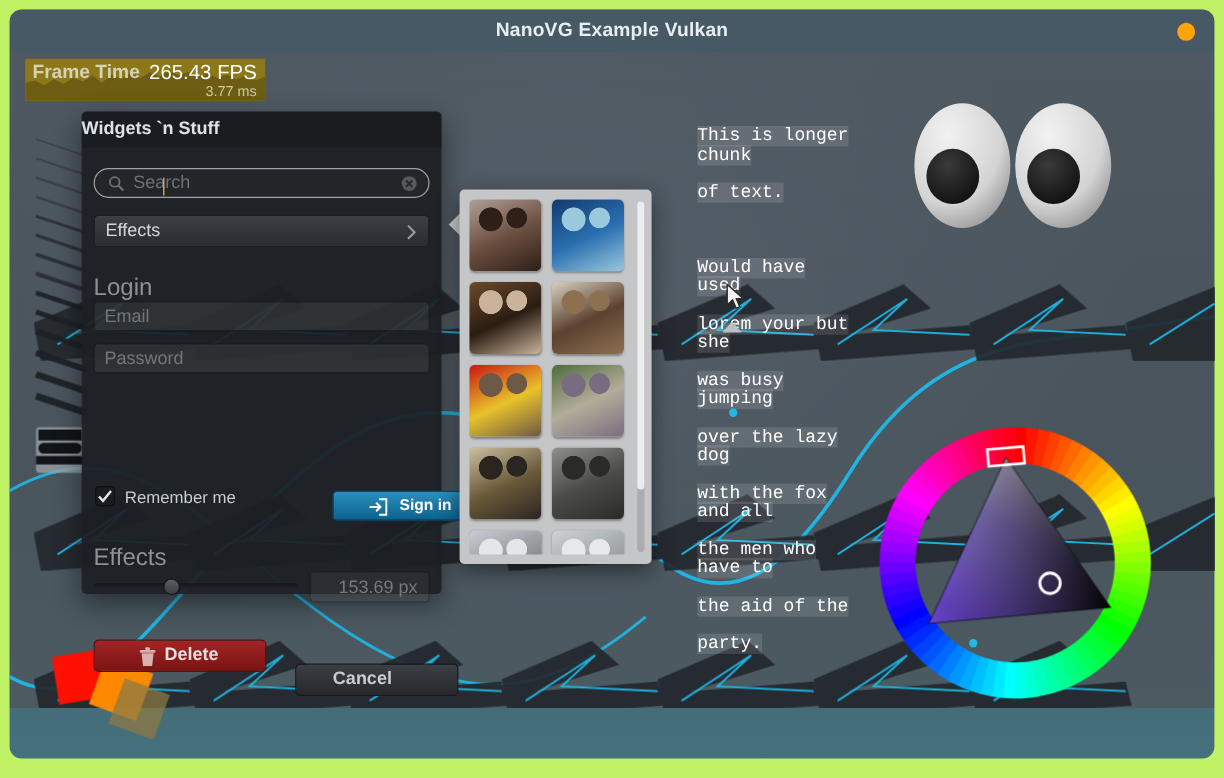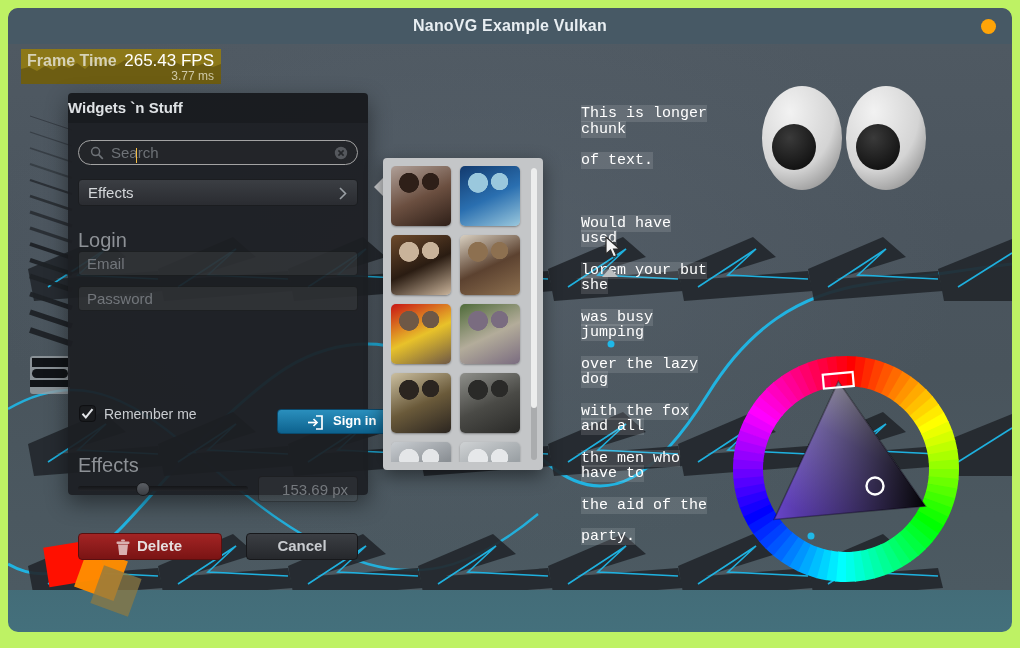--- a/index.html
+++ b/index.html
@@ -73,21 +73,21 @@
   #knob{position:absolute;left:68px;top:389px;width:14px;height:14px;border-radius:50%;
     background:linear-gradient(180deg,#5b5f65,#3a3d42);border:1px solid #17181b;box-sizing:border-box;}
   #numbox{position:absolute;left:190px;top:383px;width:100px;height:26px;border-radius:4px;
     background:rgba(255,255,255,.05);border:1px solid rgba(0,0,0,.3);box-sizing:border-box;}
   #numbox .v{position:absolute;right:9px;top:4px;font-size:15px;color:#75797e;}
 
   #delete{position:absolute;left:10px;top:440px;width:144px;height:27px;border-radius:4px;
     background:linear-gradient(180deg,#a32424,#7a1414);border:1px solid #5a0f0f;box-sizing:border-box;}
   #delete .t{position:absolute;left:58px;top:3px;font-size:15px;color:#e5dede;font-weight:bold;}
   .trash{position:absolute;left:36px;top:5px;width:16px;height:17px;}
-  #cancel{position:absolute;left:178px;top:440px;width:112px;height:27px;border-radius:4px;
+  #cancel{position:absolute;left:178px;top:460px;width:136px;height:27px;border-radius:4px;
     background:linear-gradient(180deg,#3b3e43,#26282c);border:1px solid #17181b;box-sizing:border-box;}
   #cancel .t{position:absolute;left:0;top:3px;width:110px;text-align:center;font-size:15px;color:#c9ccd0;font-weight:bold;}
 
   
   #thumbs{position:absolute;left:375px;top:150px;width:160px;height:312px;border-radius:4px;
     background:#c4c6c8;box-shadow:0 6px 18px rgba(0,0,0,.45);}
   #thumbs-notch{position:absolute;left:366px;top:168px;width:0;height:0;
     border-top:11px solid transparent;border-bottom:11px solid transparent;border-right:11px solid #c4c6c8;}
   #thumbgrid{position:absolute;left:8px;top:8px;width:134px;height:296px;overflow:hidden;}
   .thumb{position:absolute;width:60px;height:60px;border-radius:5px;overflow:hidden;

